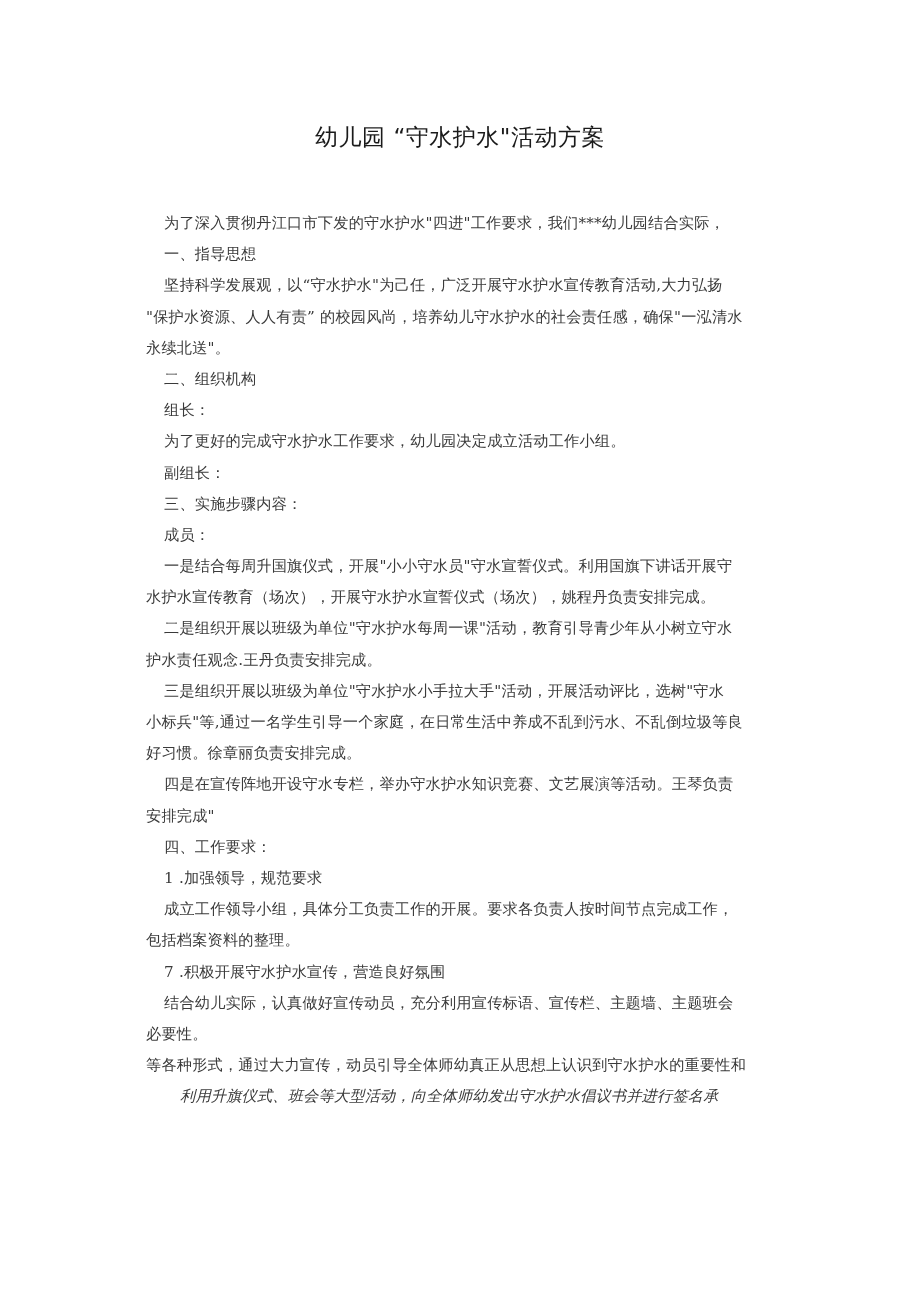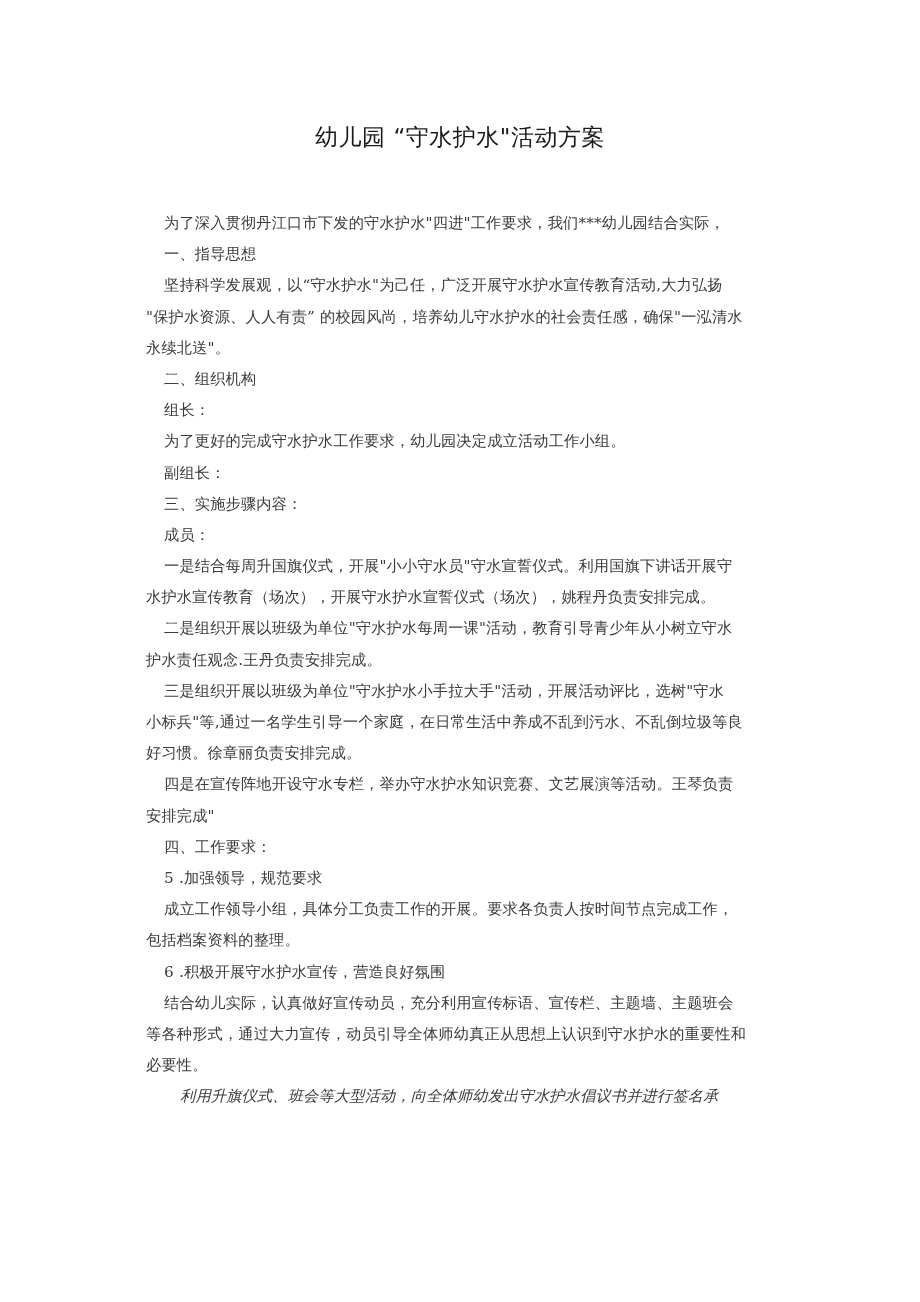--- a/index.html
+++ b/index.html
@@ -73,22 +73,22 @@
     <div class="line indent">一是结合每周升国旗仪式，开展"小小守水员"守水宣誓仪式。利用国旗下讲话开展守</div>
     <div class="line">水护水宣传教育（场次），开展守水护水宣誓仪式（场次），姚程丹负责安排完成。</div>
     <div class="line indent">二是组织开展以班级为单位"守水护水每周一课"活动，教育引导青少年从小树立守水</div>
     <div class="line">护水责任观念.王丹负责安排完成。</div>
     <div class="line indent">三是组织开展以班级为单位"守水护水小手拉大手"活动，开展活动评比，选树"守水</div>
     <div class="line">小标兵"等,通过一名学生引导一个家庭，在日常生活中养成不乱到污水、不乱倒垃圾等良</div>
     <div class="line">好习惯。徐章丽负责安排完成。</div>
     <div class="line indent">四是在宣传阵地开设守水专栏，举办守水护水知识竞赛、文艺展演等活动。王琴负责</div>
     <div class="line">安排完成"</div>
     <div class="line indent">四、工作要求：</div>
-    <div class="line indent">5 .加强领导，规范要求</div>
+    <div class="line indent">1 .加强领导，规范要求</div>
     <div class="line indent">成立工作领导小组，具体分工负责工作的开展。要求各负责人按时间节点完成工作，</div>
     <div class="line">包括档案资料的整理。</div>
-    <div class="line indent">6 .积极开展守水护水宣传，营造良好氛围</div>
+    <div class="line indent">7 .积极开展守水护水宣传，营造良好氛围</div>
     <div class="line indent">结合幼儿实际，认真做好宣传动员，充分利用宣传标语、宣传栏、主题墙、主题班会</div>
+    <div class="line">必要性。</div>
     <div class="line">等各种形式，通过大力宣传，动员引导全体师幼真正从思想上认识到守水护水的重要性和</div>
-    <div class="line">必要性。</div>
     <div class="line indent-2">利用升旗仪式、班会等大型活动，向全体师幼发出守水护水倡议书并进行签名承</div>
   </div>
 </div>
 
 </body></html>

